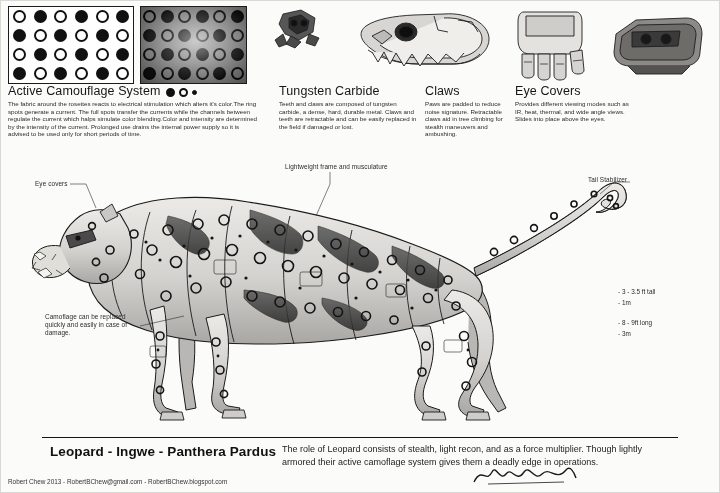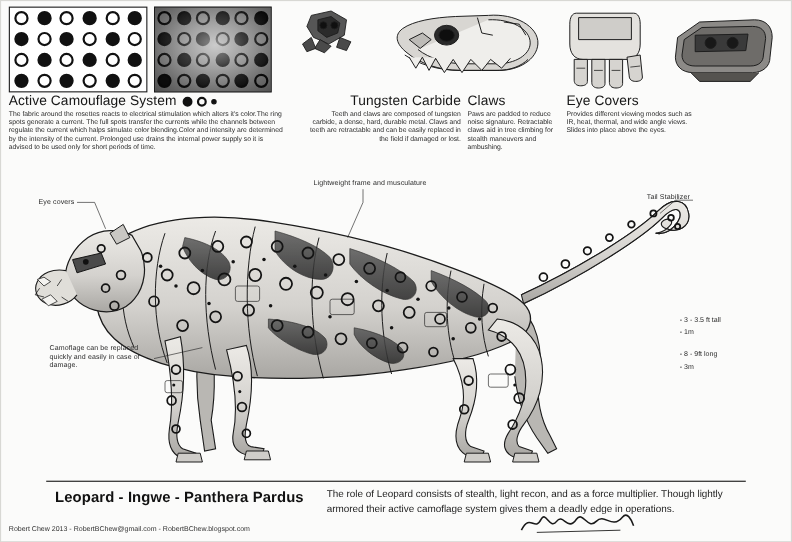--- a/index.html
+++ b/index.html
@@ -71,21 +71,21 @@
     margin:0 0 2px 0;
     line-height:14px;
   }
   .cap-body{
     font-size:6.2px;
     line-height:7.6px;
     color:#2a2a2a;
     margin:0;
   }
   #cap-camo{left:8px;top:84px;width:250px;}
-  #cap-tungsten{left:279px;top:84px;width:140px;text-align:right;}
+  #cap-tungsten{left:279px;top:84px;width:140px;}
   #cap-paws{left:425px;top:84px;width:82px;}
   #cap-eye{left:515px;top:84px;width:120px;}
 
   .camo-title-row{display:flex;align-items:center;gap:6px;}
   .camo-dots{display:flex;align-items:center;gap:4px;}
   .cd{width:9px;height:9px;border-radius:50%;border:2px solid #111;box-sizing:border-box;}
   .cd.fill{background:#111;}
   .cd.small{width:5px;height:5px;border-width:1.5px;}
 
   
@@ -116,21 +116,21 @@
 
   
   .rule{
     position:absolute;left:42px;top:437px;width:636px;height:1px;background:#151515;
   }
   .title-main{
     position:absolute;left:50px;top:444px;
     font-size:13.5px;font-weight:700;color:#111;letter-spacing:0.1px;
   }
   .blurb{
-    position:absolute;left:297px;top:443px;width:392px;
+    position:absolute;left:282px;top:443px;width:392px;
     font-size:9px;line-height:12.5px;color:#1d1d1d;
   }
   .credit{
     position:absolute;left:8px;top:478px;
     font-size:6.4px;color:#333;
   }
   .sig{
     position:absolute;right:140px;top:462px;width:110px;height:26px;
   }
   .edge{

